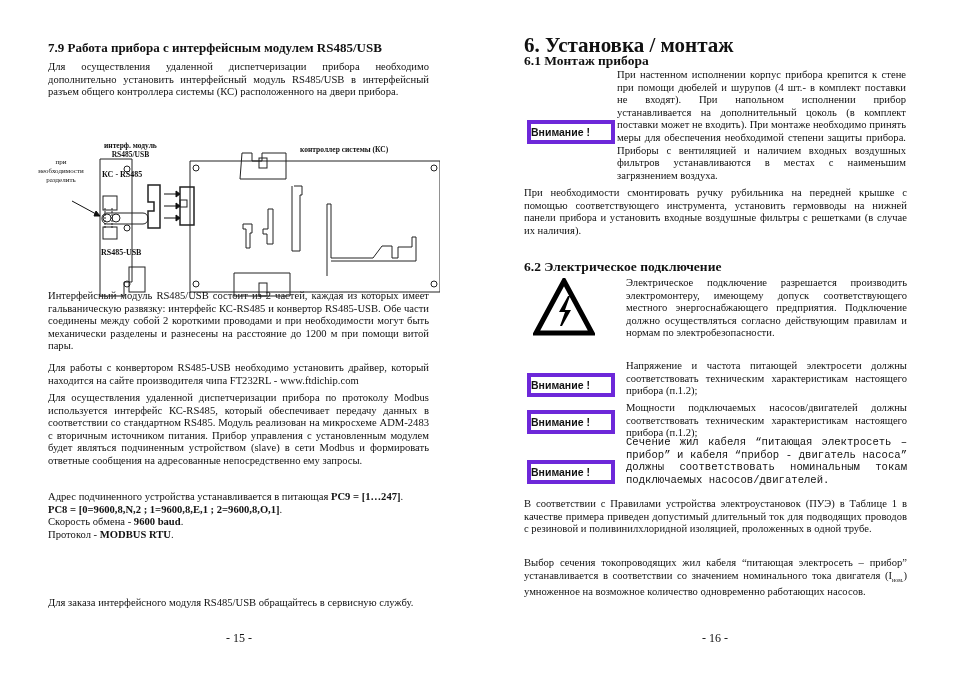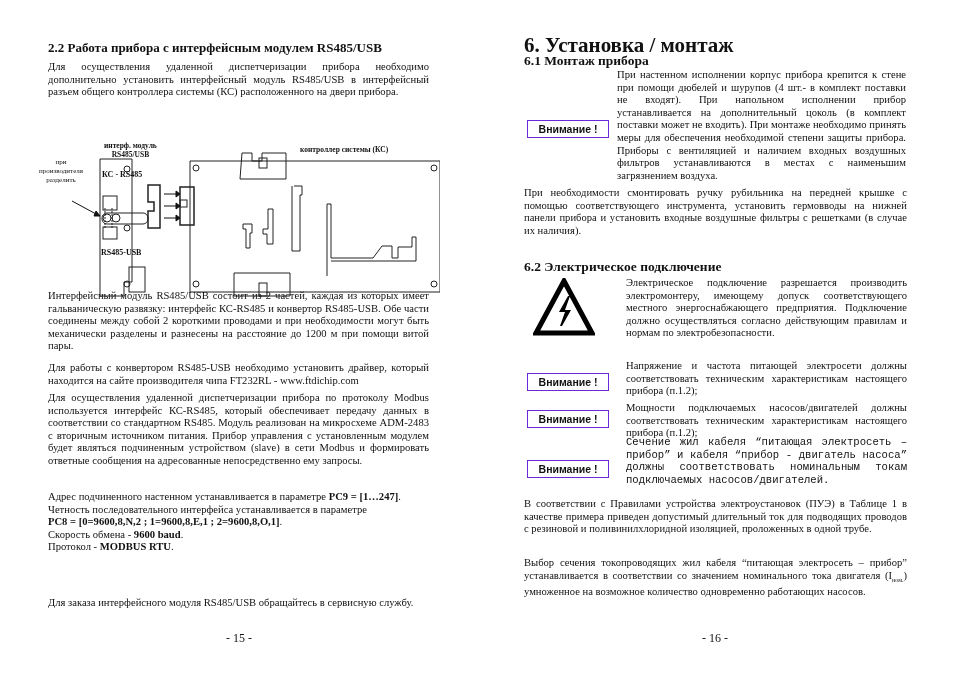--- a/index.html
+++ b/index.html
@@ -10,33 +10,33 @@
   .h2 { position:absolute; font-weight:bold; font-size:13px; white-space:nowrap; }
   .h1 { position:absolute; font-weight:bold; font-size:21px; white-space:nowrap; }
   .h3 { position:absolute; font-weight:bold; font-size:13.5px; white-space:nowrap; }
   .p {
     position:absolute; font-size:10.6px; line-height:12.6px; text-align:justify;
     text-align-last:left;
   }
   .pl { position:absolute; font-size:10.6px; line-height:12.6px; white-space:nowrap; }
   .pageno { position:absolute; font-size:12px; white-space:nowrap; }
   .attn {
-    position:absolute; border:1px solid #6d28d9; font-family:"Liberation Sans", sans-serif;
-    font-weight:bold; font-size:10.5px; text-align:center; line-height:16px; height:16px;
+    position:absolute; border:4px solid #6d28d9; font-family:"Liberation Sans", sans-serif;
+    font-weight:bold; font-size:10.5px; text-align:left; line-height:16px; height:16px;
     width:80px; background:#fff; cursor:default;
   }
   .dl { position:absolute; font-size:7.5px; font-weight:bold; white-space:nowrap; text-align:center; line-height:8.5px; }
   .dls { position:absolute; font-size:7px; white-space:nowrap; text-align:center; line-height:9px; }
   svg { position:absolute; }
   b { font-weight:bold;margin-top:24px; }
 </style>
 </head>
 <body>
 
-<div class="h2" style="left:48px; top:40px;">2.2  Работа прибора с интерфейсным модулем RS485/USB</div>
+<div class="h2" style="left:48px; top:40px;">7.9  Работа прибора с интерфейсным модулем RS485/USB</div>
 
 <div class="p" style="left:48px; top:61px; width:381px;">Для осуществления удаленной диспетчеризации прибора необходимо дополнительно установить интерфейсный модуль RS485/USB в интерфейсный разъем общего контроллера системы (КС) расположенного на двери прибора.</div>
 
 <div style="position:absolute; left:30px; top:112px; width:410px; height:165px;margin-top:24px;">
   <svg width="410" height="165" viewBox="0 0 410 165">
     <g fill="none" stroke="#222" stroke-width="1">
 
       <path d="M70 23 H102 V146 H94 V160 H70 Z"></path>
       <circle cx="97" cy="33" r="3"></circle>
       <circle cx="97" cy="92" r="3"></circle>
@@ -89,32 +89,31 @@
   </svg>
   <div class="dl" style="left:74px; top:6px;">
     <span>интерф. модуль</span><br>
     <span>RS485/USB</span>
   </div>
   <div class="dl" style="left:270px; top:10px;font-family:Liberation Serif, serif;">контроллер системы (КС)</div>
   <div class="dl" style="left:72px; top:35px; font-size:8px;">КС - RS485</div>
   <div class="dl" style="left:71px; top:113px; font-size:8px;">RS485-USB</div>
   <div class="dls" style="left:0px; top:22px; width:62px;">
     <span>при</span><br>
-    <span>производителя</span><br>
+    <span>необходимости</span><br>
     <span>разделить</span>
   </div>
 </div>
 
 <div class="p" style="left:48px; top:290px; width:381px;">Интерфейсный модуль RS485/USB состоит из 2 частей, каждая из которых имеет гальваническую развязку: интерфейс КС-RS485 и конвертор RS485-USB. Обе части соединены между собой 2 короткими проводами и при необходимости могут быть механически разделены и разнесены на расстояние до 1200 м  при помощи витой пары.</div>
 <div class="p" style="left:48px; top:362px; width:381px;">Для  работы с конвертором RS485-USB необходимо установить драйвер, который находится на сайте производителя чипа FT232RL - www.ftdichip.com</div>
 <div class="p" style="left:48px; top:392px; width:381px;">Для осуществления удаленной диспетчеризации прибора по протоколу Modbus используется интерфейс КС-RS485, который обеспечивает передачу данных в соответствии со стандартном RS485. Модуль реализован на микросхеме ADM-2483 с вторичным источником питания. Прибор управления с установленным модулем будет являться подчиненным устройством (slave) в сети Modbus и формировать ответные сообщения на адресованные непосредственно ему запросы.</div>
 
 <div style="position:absolute; left:48px; top:491px; width:384px;">
-  <div class="pl" style="position:relative;"><span>Адрес подчиненного настенном устанавливается в параметре </span><b>PC9 = [1…247]</b>.</div>
-  <div class="pl" style="position:relative;">Четность последовательного интерфейса устанавливается в параметре</div>
+  <div class="pl" style="position:relative;"><span>Адрес подчиненного устройства устанавливается в питающая </span><b>PC9 = [1…247]</b>.</div>
   <div class="pl" style="position:relative;"><b>PC8 = [0=9600,8,N,2 ; 1=9600,8,E,1 ; 2=9600,8,O,1]</b>.</div>
   <div class="pl" style="position:relative;"><span>Скорость обмена - </span><b>9600 baud</b>.</div>
   <div class="pl" style="position:relative;"><span>Протокол - </span><b>MODBUS RTU</b>.</div>
 </div>
 
 <div class="p" style="left:48px; top:597px; width:381px;">Для заказа интерфейсного модуля RS485/USB обращайтесь в сервисную службу.</div>
 <div class="pageno" style="left:226px; top:631px;">- 15 -</div>
 
 <div class="h1" style="left:524px; top:33px;">6. Установка / монтаж</div>
 <div class="h3" style="left:524px; top:53px;">6.1 Монтаж прибора</div>

